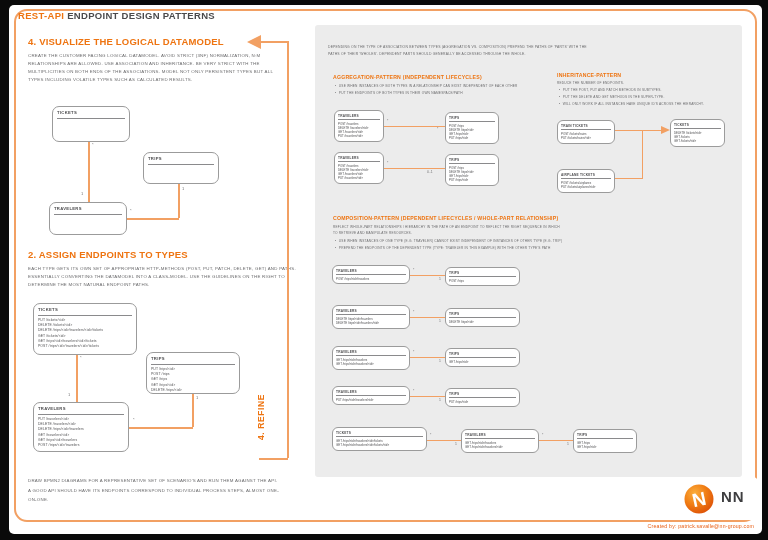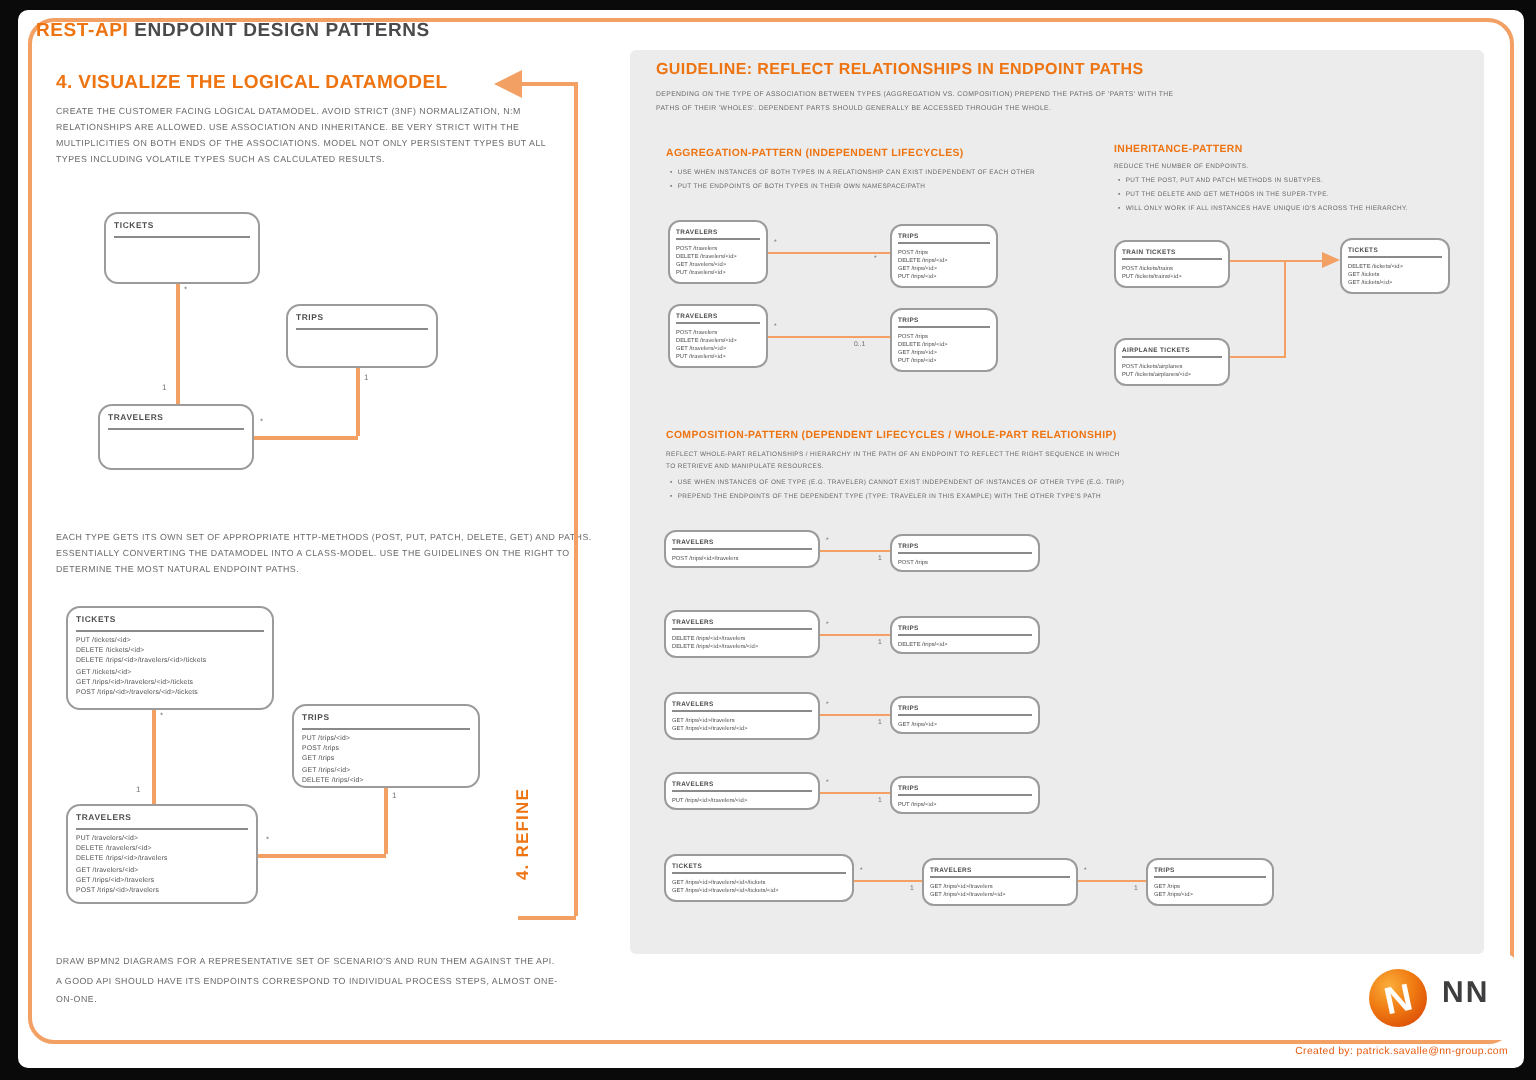--- a/index.html
+++ b/index.html
@@ -91,20 +91,21 @@
       <div class="bt">TRAVELERS</div>
     </div>
   <div class="ln" style="left:88px;top:142px;width:1.5px;height:60px;"></div>
   <div class="mul" style="left:92px;top:142px;">*</div>
   <div class="mul" style="left:81px;top:191px;">1</div>
   <div class="ln" style="left:178px;top:184px;width:1.5px;height:34px;"></div>
   <div class="ln" style="left:127px;top:218px;width:52px;height:1.5px;"></div>
   <div class="mul" style="left:182px;top:186px;">1</div>
   <div class="mul" style="left:130px;top:208px;">*</div>
 
+  <div class="h1" style="left:28px;top:249px;">2. ASSIGN ENDPOINTS TO TYPES</div>
   <div class="para" style="left:28px;top:265px;">
     <div>EACH TYPE GETS ITS OWN SET OF APPROPRIATE HTTP-METHODS (POST, PUT, PATCH, DELETE, GET) AND PATHS.</div>
     <div>ESSENTIALLY CONVERTING THE DATAMODEL INTO A CLASS-MODEL. USE THE GUIDELINES ON THE RIGHT TO</div>
     <div>DETERMINE THE MOST NATURAL ENDPOINT PATHS.</div>
   </div>
 
   <div class="ub lg" style="left:33px;top:303px;width:104px;height:52px;">
       <div class="bt">TICKETS</div>
       <div class="bl">PUT /tickets/&lt;id&gt;</div>
       <div class="bl">DELETE /tickets/&lt;id&gt;</div>
@@ -143,21 +144,20 @@
     <div>A GOOD API SHOULD HAVE ITS ENDPOINTS CORRESPOND TO INDIVIDUAL PROCESS STEPS, ALMOST ONE-</div>
     <div>ON-ONE.</div>
   </div>
 
   <div class="ln" style="left:259px;top:41px;width:28px;height:1.5px;"></div>
   <div class="ln" style="left:287px;top:41px;width:1.5px;height:417px;"></div>
   <div class="ln" style="left:259px;top:458px;width:29px;height:1.5px;"></div>
   <div class="refine">4. REFINE</div>
 
   <div class="panel">
-    <div class="gh" style="left:13px;top:5px;">GUIDELINE: REFLECT RELATIONSHIPS IN ENDPOINT PATHS</div>
     <div class="psm" style="left:13px;top:19px;">
       <div>DEPENDING ON THE TYPE OF ASSOCIATION BETWEEN TYPES (AGGREGATION VS. COMPOSITION) PREPEND THE PATHS OF 'PARTS' WITH THE</div>
       <div>PATHS OF THEIR 'WHOLES'. DEPENDENT PARTS SHOULD GENERALLY BE ACCESSED THROUGH THE WHOLE.</div>
     </div>
 
     <div class="sh" style="left:18px;top:49px;">AGGREGATION-PATTERN (INDEPENDENT LIFECYCLES)</div>
     <div class="bullets" style="left:20px;top:58px;">
       <div>USE WHEN INSTANCES OF BOTH TYPES IN A RELATIONSHIP CAN EXIST INDEPENDENT OF EACH OTHER</div>
       <div>PUT THE ENDPOINTS OF BOTH TYPES IN THEIR OWN NAMESPACE/PATH</div>
     </div>

